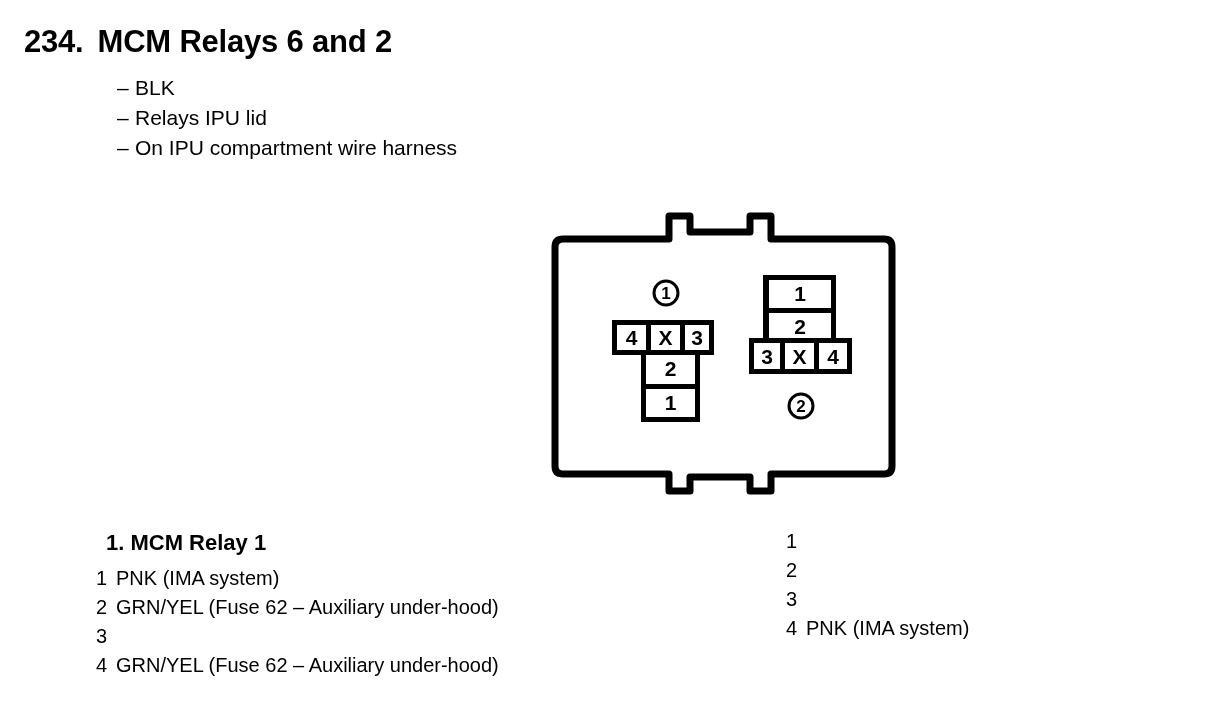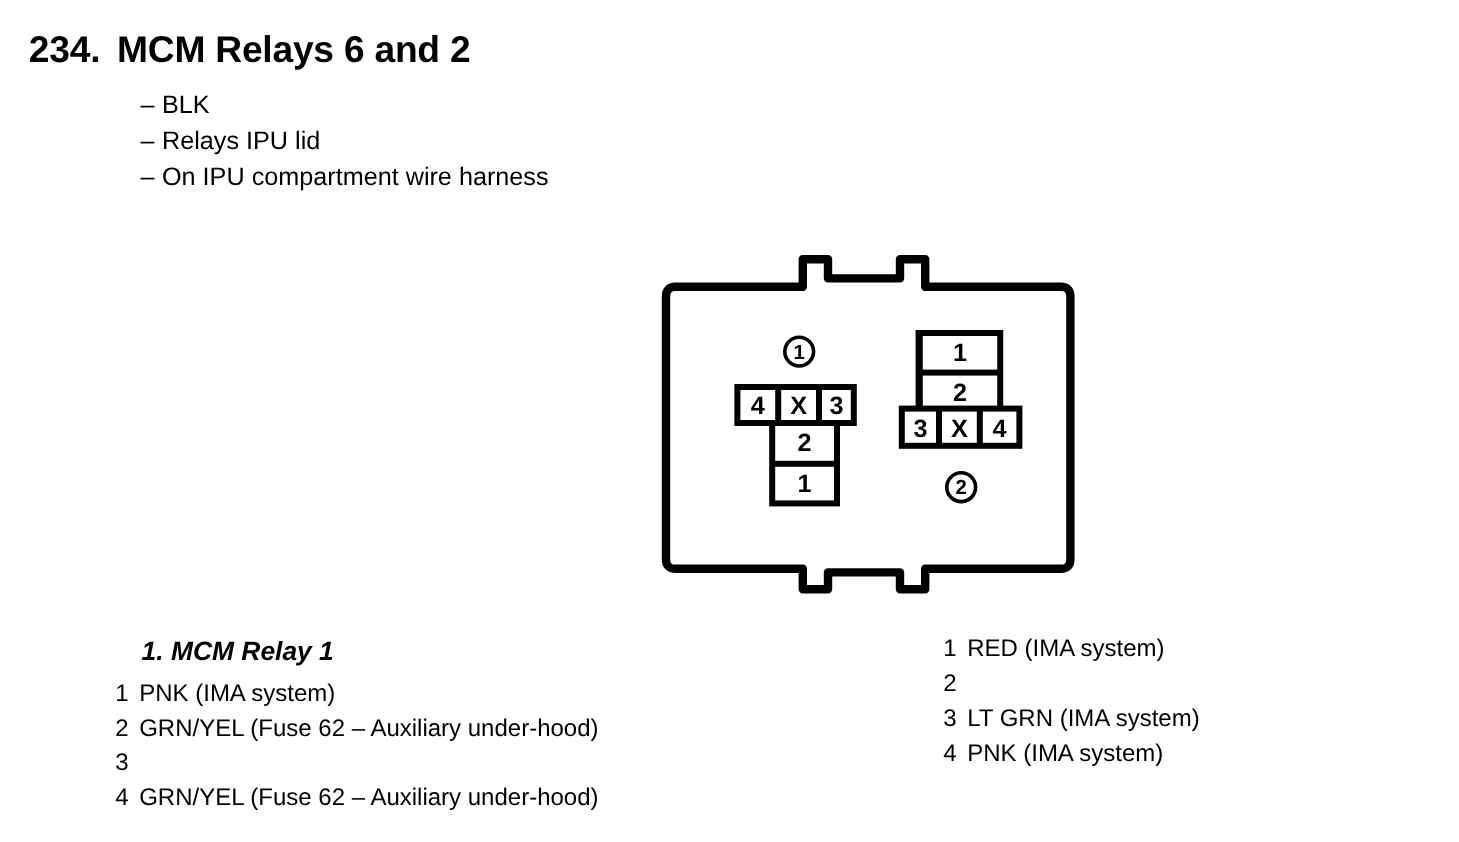--- a/index.html
+++ b/index.html
@@ -69,24 +69,23 @@
   }
 
   
   .legend-block { position: absolute; }
   #legend-relay-1 { left: 96px;  top: 530px; }
   #legend-relay-2 { left: 786px; top: 530px; }
 
   .legend-heading {
     font-size: 22px;
     font-weight: bold;
-    margin-left: 22px;
+    margin-left: 10px;
     margin-bottom: 11px;
     white-space: nowrap;
-    font-style: italic;
   }
   .legend-row {
     display: flex;
     align-items: baseline;
     height: 29px;
     font-size: 20px;
     white-space: nowrap;
   }
   .legend-pin {
     width: 20px;
@@ -219,26 +218,24 @@
   </div>
   <div class="legend-row">
     <span class="legend-pin">4</span>
     <span>GRN/YEL (Fuse 62 – Auxiliary under-hood)</span>
   </div>
 </div>
 
 <div class="legend-block" id="legend-relay-2">
   <div class="legend-row">
     <span class="legend-pin">1</span>
-    <span>RED (IMA system)</span>
   </div>
   <div class="legend-row">
     <span class="legend-pin">2</span>
   </div>
   <div class="legend-row">
     <span class="legend-pin">3</span>
-    <span>LT GRN (IMA system)</span>
   </div>
   <div class="legend-row">
     <span class="legend-pin">4</span>
     <span>PNK (IMA system)</span>
   </div>
 </div>
 
 </body></html>

